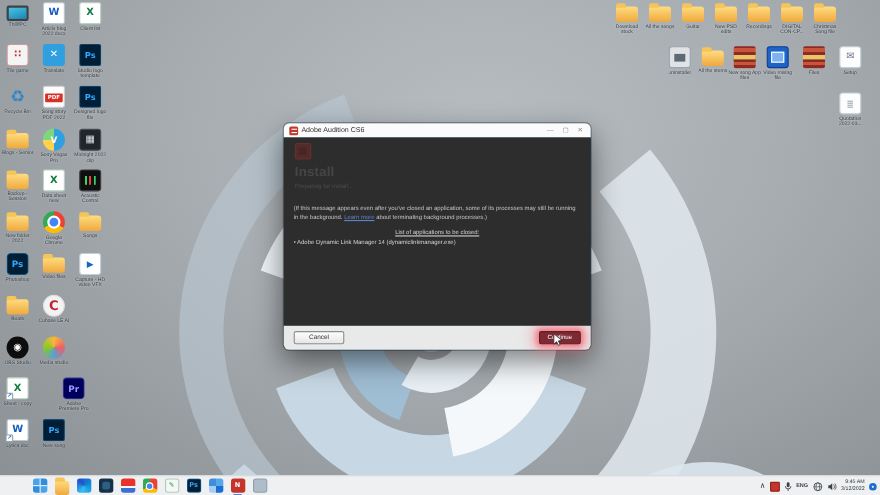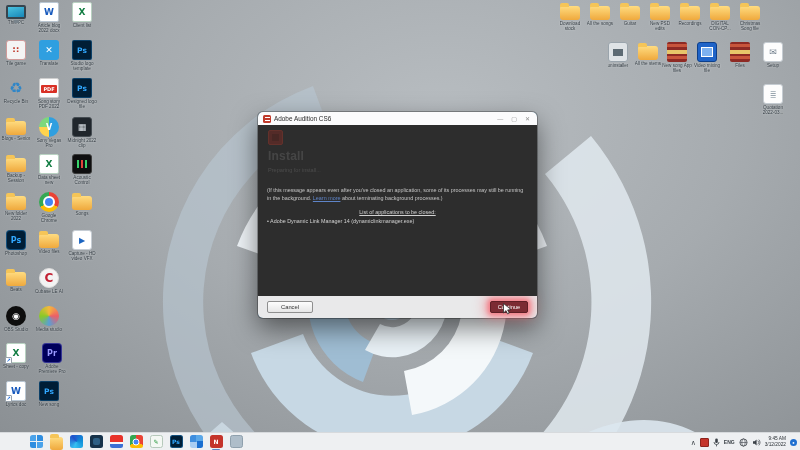--- a/index.html
+++ b/index.html
@@ -224,21 +224,21 @@
           <div class="dlabel">OBS Studio</div>
         </div>
         <div class="dcell" style="left: 34px; top: 306px;">
           <div class="ic t-swirl"></div>
           <div class="dlabel">Media studio</div>
         </div>
         <div class="dcell" style="left: 1px; top: 343px;">
           <div class="ic t-excelsc">X</div>
           <div class="dlabel">Sheet - copy</div>
         </div>
-        <div class="dcell" style="left: 37px; top: 343px;">
+        <div class="dcell" style="left: 52px; top: 343px;">
           <div class="ic t-premiere">Pr</div>
           <div class="dlabel">Adobe Premiere Pro</div>
         </div>
         <div class="dcell" style="left: 1px; top: 381px;">
           <div class="ic t-wordsc">W</div>
           <div class="dlabel">Lyrics doc</div>
         </div>
         <div class="dcell" style="left: 34px; top: 381px;">
           <div class="ic t-psd">Ps</div>
           <div class="dlabel">New song</div>

